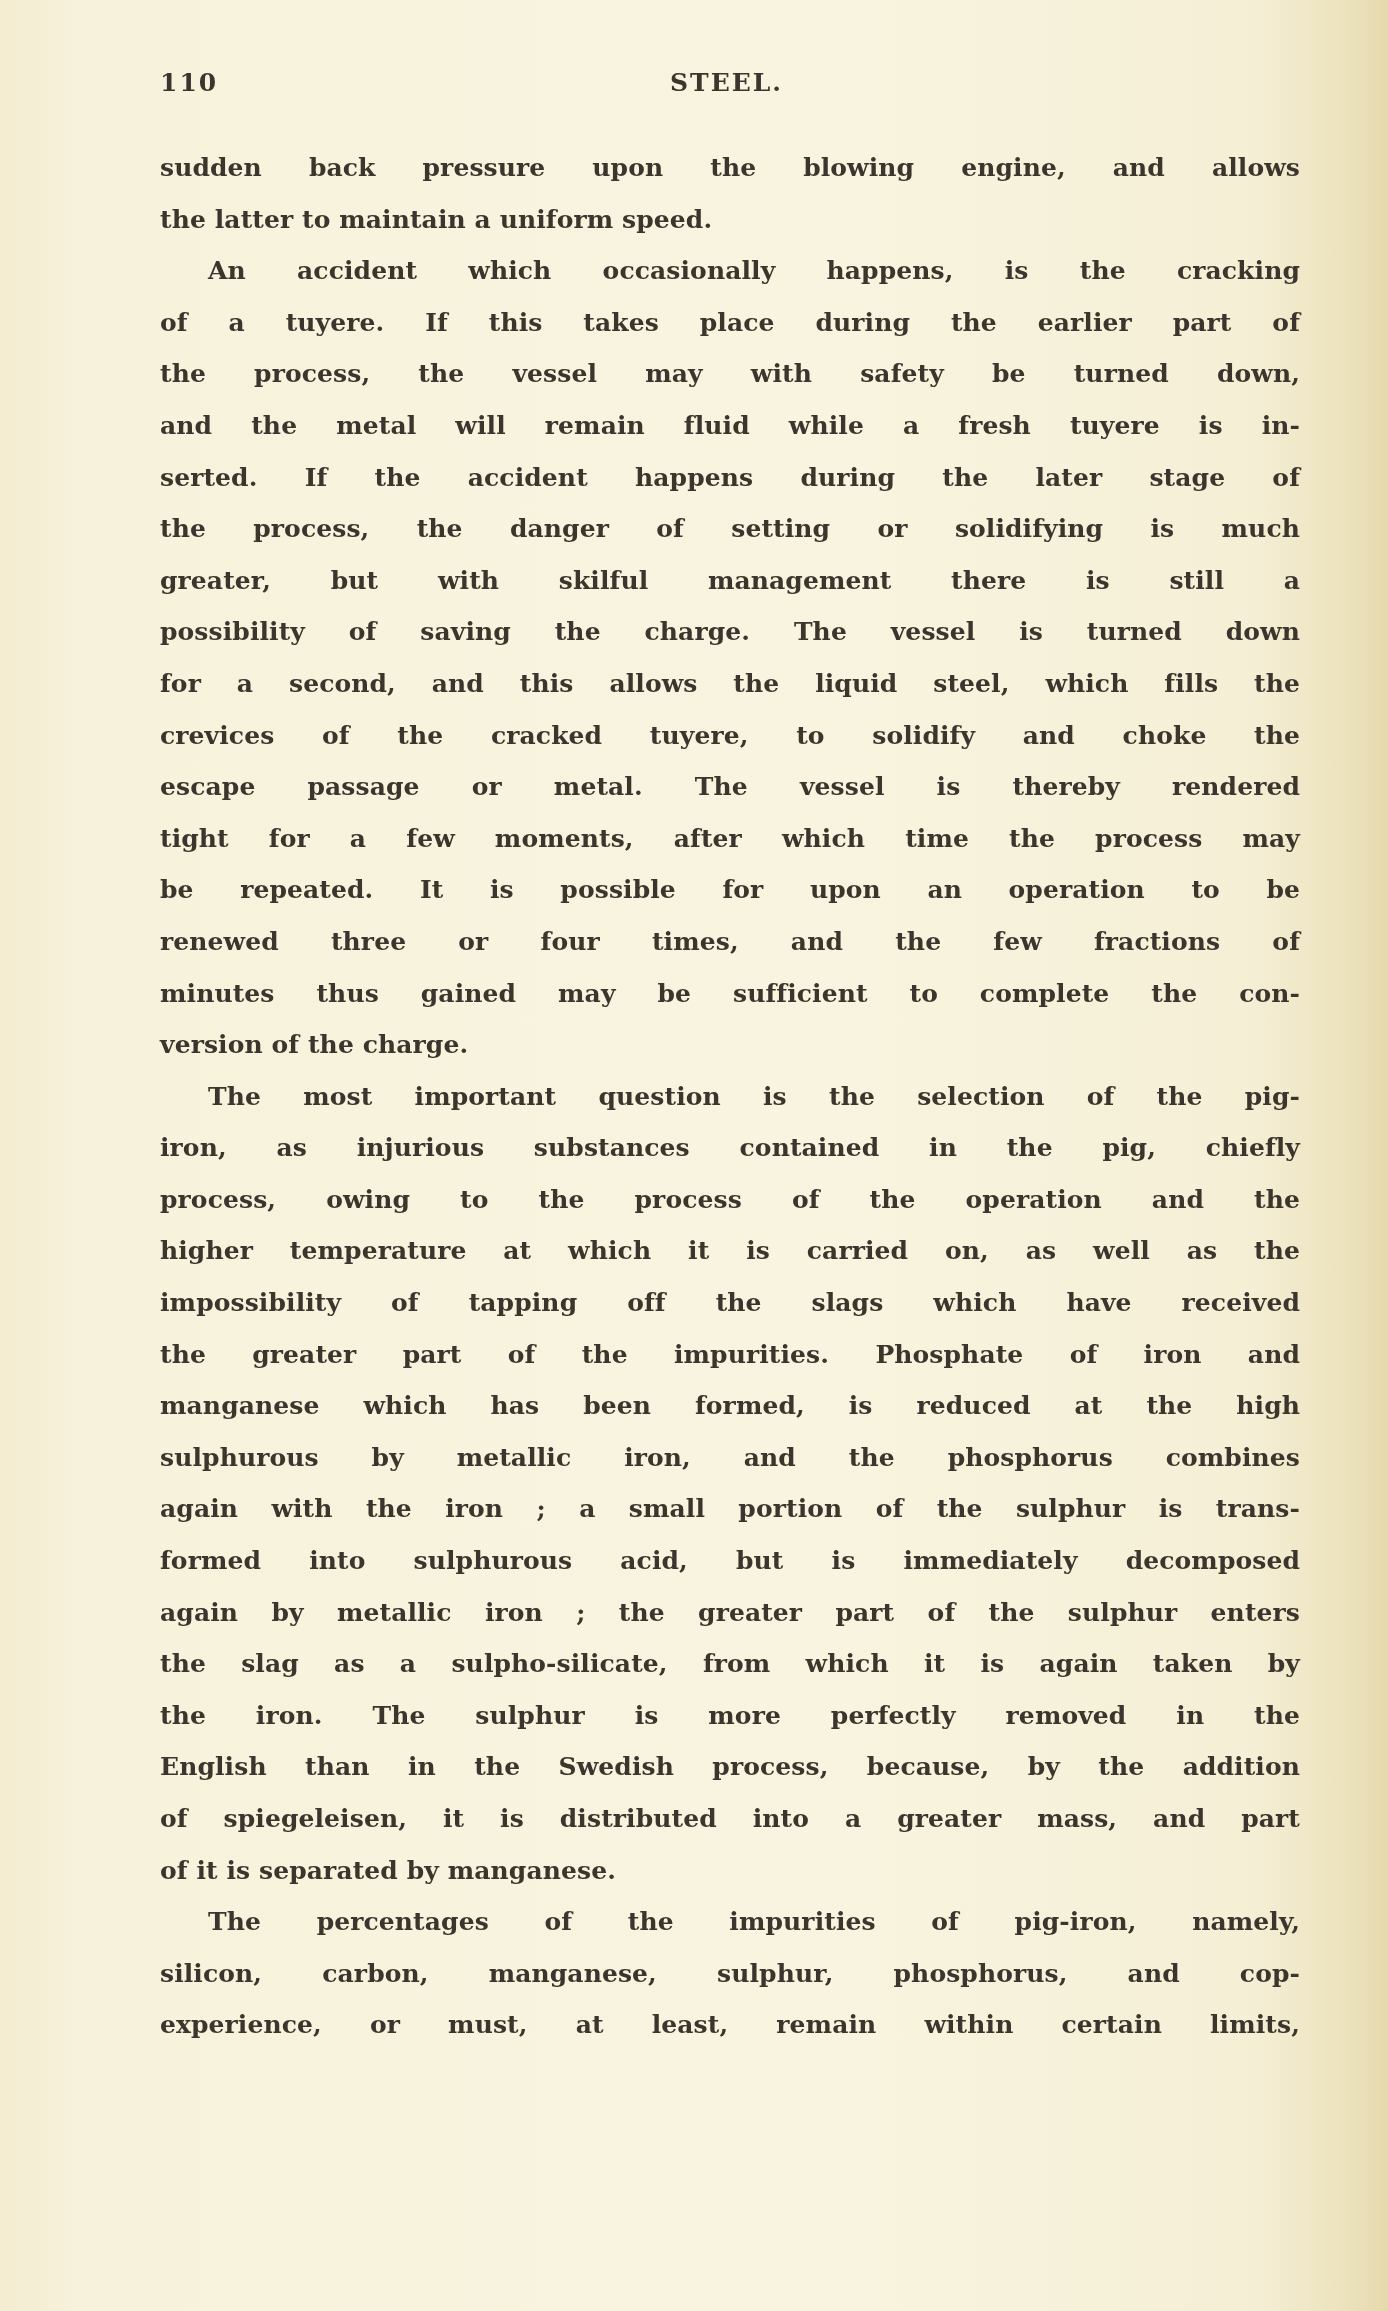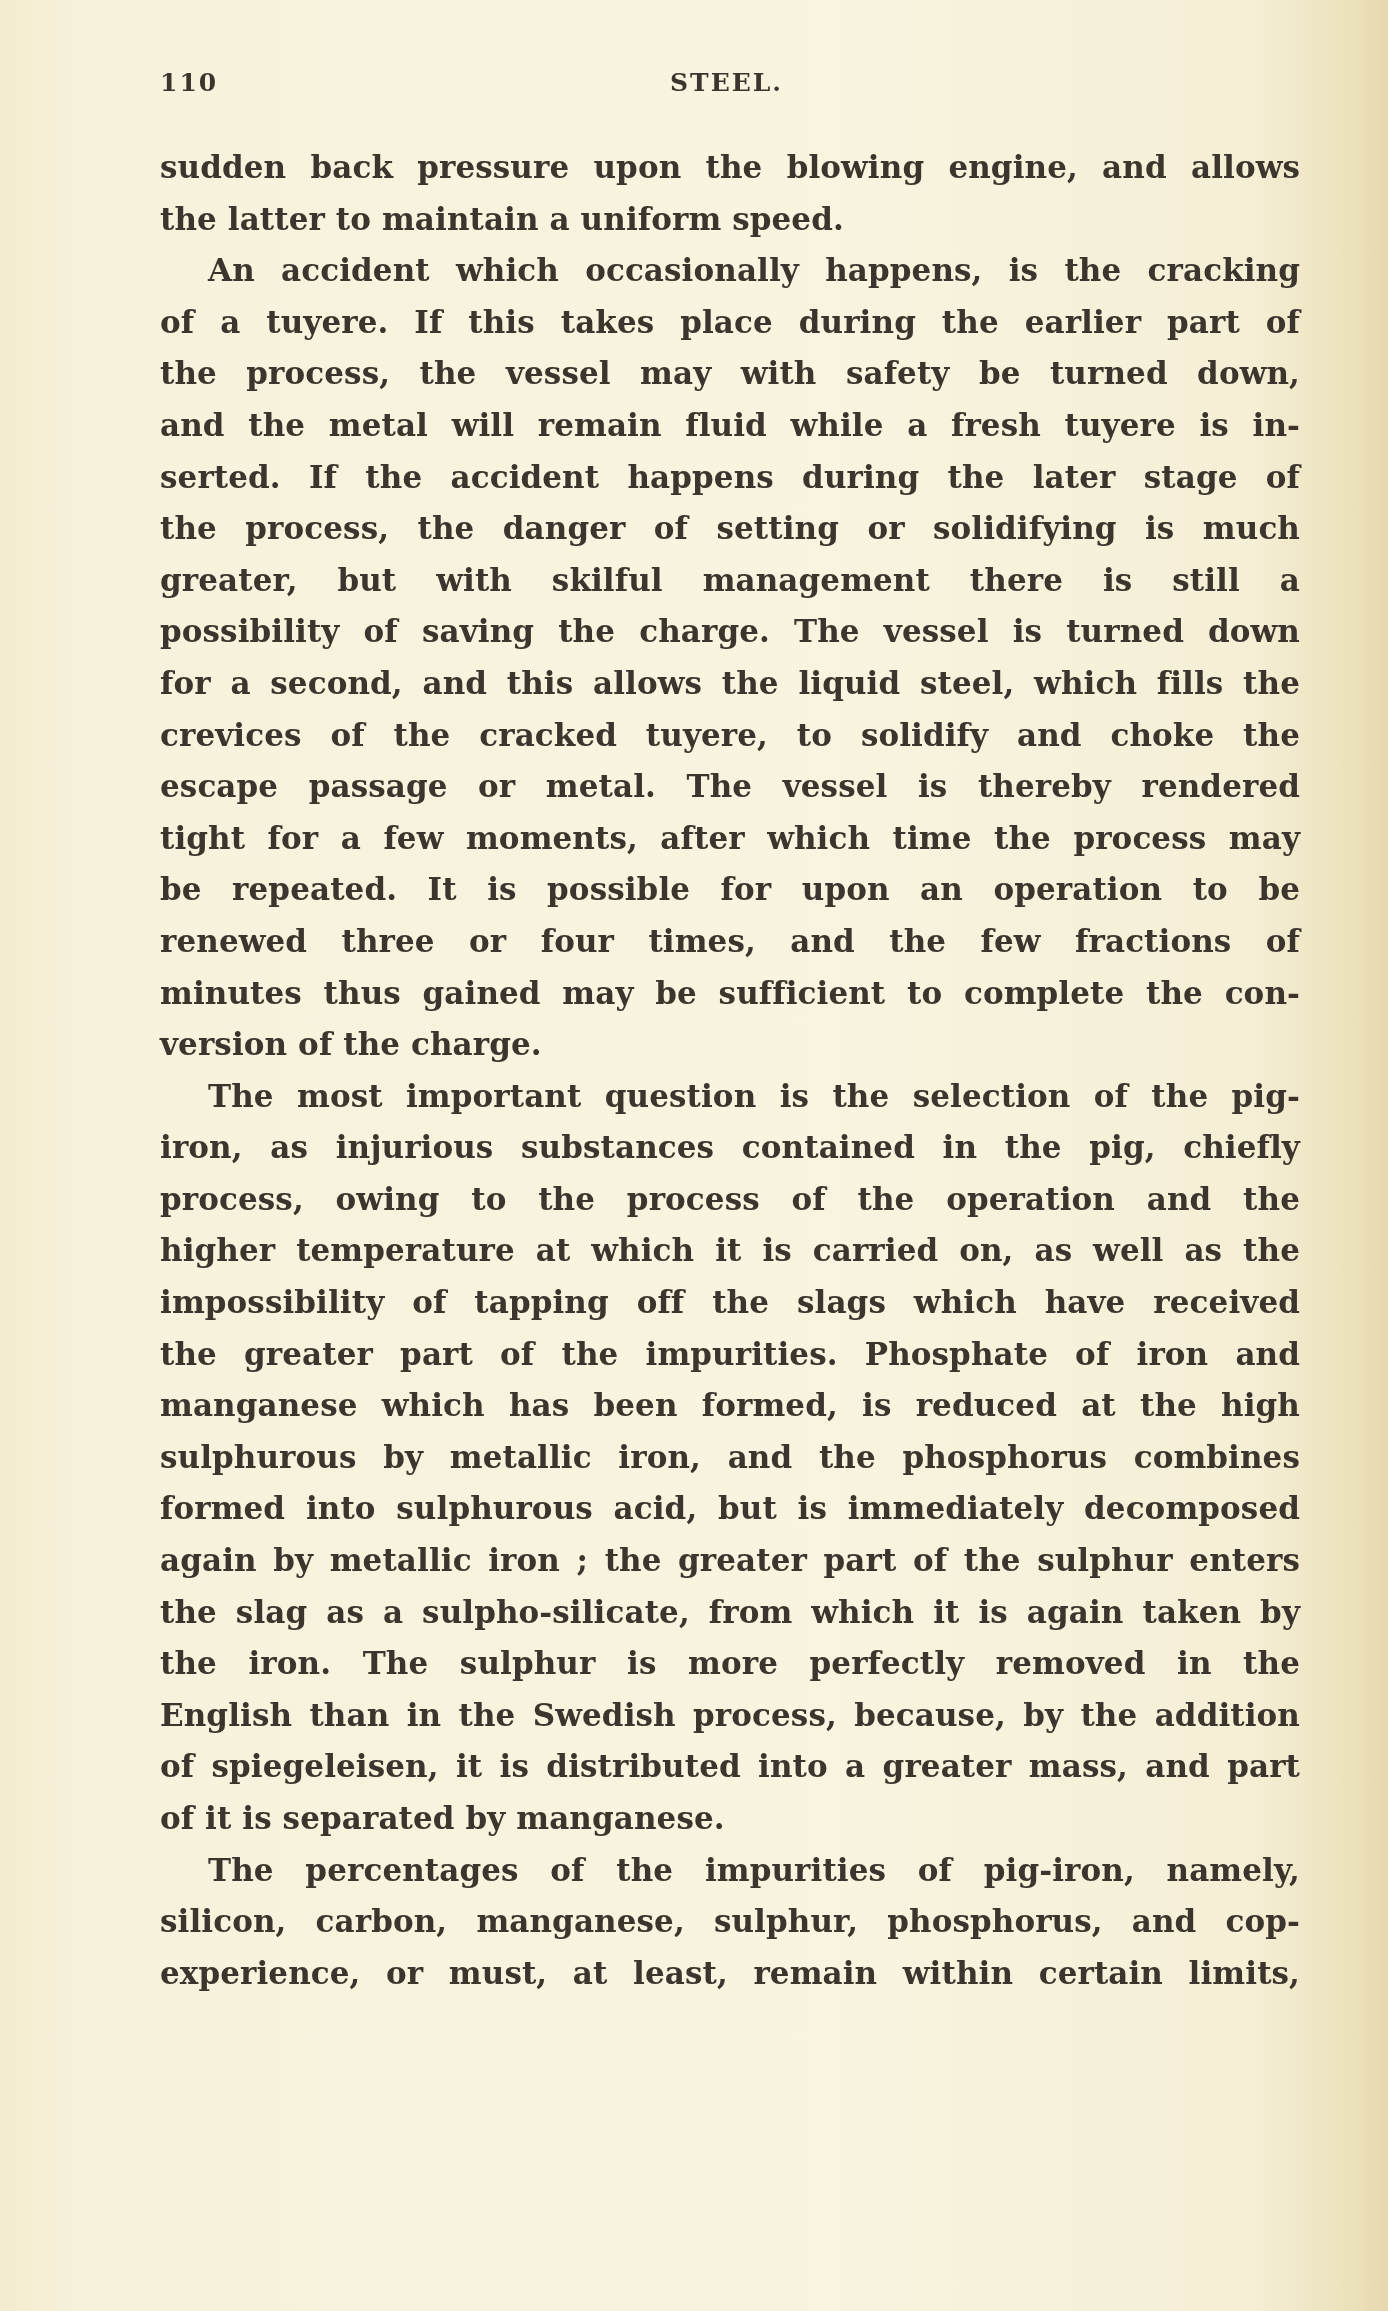--- a/index.html
+++ b/index.html
@@ -44,21 +44,21 @@
     }
     .body-text {
       position: absolute;
       left: 160px;
       top: 138px;
       width: 1140px;
     }
     .line {
       height: 51.6px;
       line-height: 51.6px;
-      font-size: 31px;
+      font-size: 25px;
       white-space: nowrap;
       text-align: justify;
       text-align-last: justify;
       letter-spacing: 0.1px;
     }
     .line.indent {
       padding-left: 48px;
     }
     .line.last {
       text-align-last: left;
@@ -93,20 +93,21 @@
       <div class="line">minutes thus gained may be sufficient to complete the con-</div>
       <div class="line last">version of the charge.</div>
       <div class="line indent">The most important question is the selection of the pig-</div>
       <div class="line">iron, as injurious substances contained in the pig, chiefly</div>
       <div class="line">process, owing to the process of the operation and the</div>
       <div class="line">higher temperature at which it is carried on, as well as the</div>
       <div class="line">impossibility of tapping off the slags which have received</div>
       <div class="line">the greater part of the impurities.  Phosphate of iron and</div>
       <div class="line">manganese which has been formed, is reduced at the high</div>
       <div class="line">sulphurous by metallic iron, and the phosphorus combines</div>
+      <div class="line">again with the iron ; a small portion of the sulphur is trans-</div>
       <div class="line">formed into sulphurous acid, but is immediately decomposed</div>
       <div class="line">again by metallic iron ; the greater part of the sulphur enters</div>
       <div class="line">the slag as a sulpho-silicate, from which it is again taken by</div>
       <div class="line">the iron.  The sulphur is more perfectly removed in the</div>
       <div class="line">English than in the Swedish process, because, by the addition</div>
       <div class="line">of spiegeleisen, it is distributed into a greater mass, and part</div>
       <div class="line last">of it is separated by manganese.</div>
       <div class="line indent">The percentages of the impurities of pig-iron, namely,</div>
       <div class="line">silicon, carbon, manganese, sulphur, phosphorus, and cop-</div>
       <div class="line">experience, or must, at least, remain within certain limits,</div>

